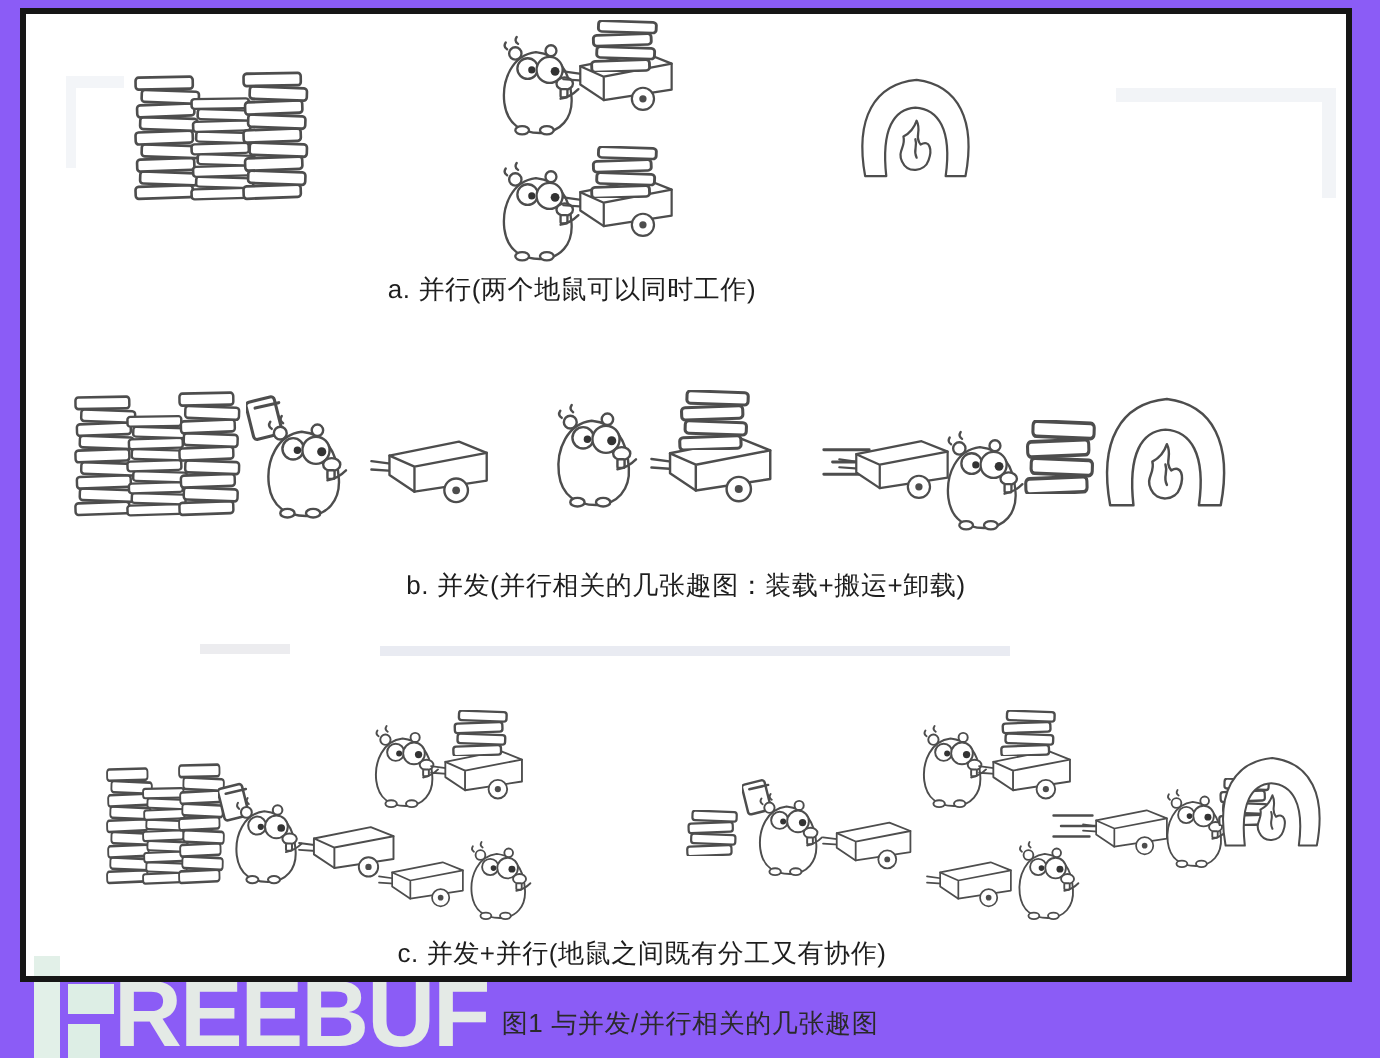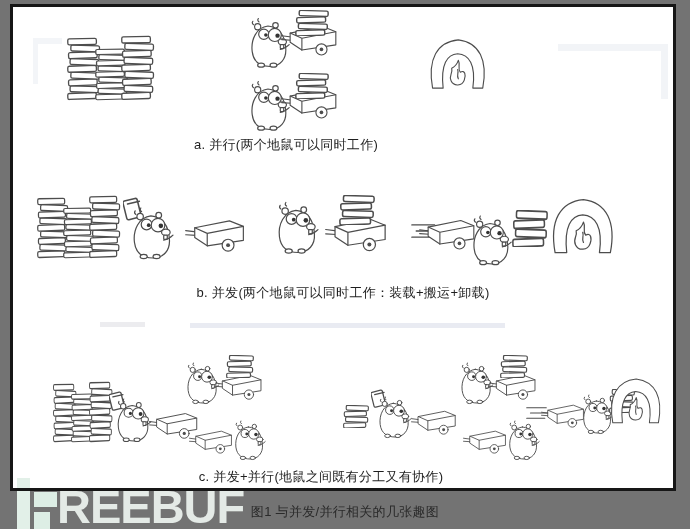--- a/index.html
+++ b/index.html
@@ -1,16 +1,16 @@
 <!DOCTYPE html>
 <html><head>
 <meta charset="utf-8">
 <style>
   html,body{margin:0;padding:0;background:#fff;}
-  .stage{position:relative;width:690px;height:529px;background:#737373;overflow:hidden;
+  .stage{position:relative;width:690px;height:529px;background:#8b5cf6;overflow:hidden;
          font-family:"Liberation Sans","DejaVu Sans",sans-serif;}
   
   .figure-frame{position:absolute;left:10px;top:4px;width:666px;height:487px;
                 box-sizing:border-box;background:#fff;z-index:1;}
   .frame-border{position:absolute;left:10px;top:4px;width:666px;height:487px;
                 box-sizing:border-box;border:3px solid #161616;background:transparent;
                 z-index:6;pointer-events:none;}
   .figure-inner{position:absolute;left:3px;top:3px;width:660px;height:481px;}
   .scene{position:absolute;left:0;}
   .scene-a{top:0;height:134px;}
@@ -142,21 +142,21 @@
         <use href="#cart" x="172" y="55" width="66" height="42"></use>
         <use href="#gopher" x="260" y="43" width="50" height="55"></use>
         <use href="#cart" x="312" y="55" width="68" height="40"></use>
         <use href="#stack4" x="326" y="38" width="36" height="30"></use>
         <use href="#speedlines" x="395" y="67" width="34" height="14"></use>
         <use href="#cart" x="406" y="55" width="62" height="40"></use>
         <use href="#gopher" x="455" y="56" width="48" height="54"></use>
         <use href="#stack4" x="499" y="53" width="36" height="37"></use>
         <use href="#incinerator" x="527" y="36" width="84" height="64"></use>
       </svg>
-      <div class="panel-caption cap-b">b. 并发(两个地鼠可以同时工作：装载+搬运+卸载)</div>
+      <div class="panel-caption cap-b">b. 并发(并行相关的几张趣图：装载+搬运+卸载)</div>
 
       <svg class="scene scene-c" width="660" height="134">
         <use href="#stack9" x="40" y="46" width="24" height="60"></use>
         <use href="#stack9" x="58" y="56" width="24" height="50"></use>
         <use href="#stack9" x="76" y="44" width="24" height="62"></use>
         <use href="#book" x="96" y="54" width="17" height="21"></use>
         <use href="#gopher" x="100" y="60" width="42" height="46"></use>
         <use href="#cart" x="136" y="70" width="54" height="33"></use>
         <use href="#gopher" x="170" y="24" width="40" height="44"></use>
         <use href="#cart" x="202" y="32" width="52" height="32"></use>

